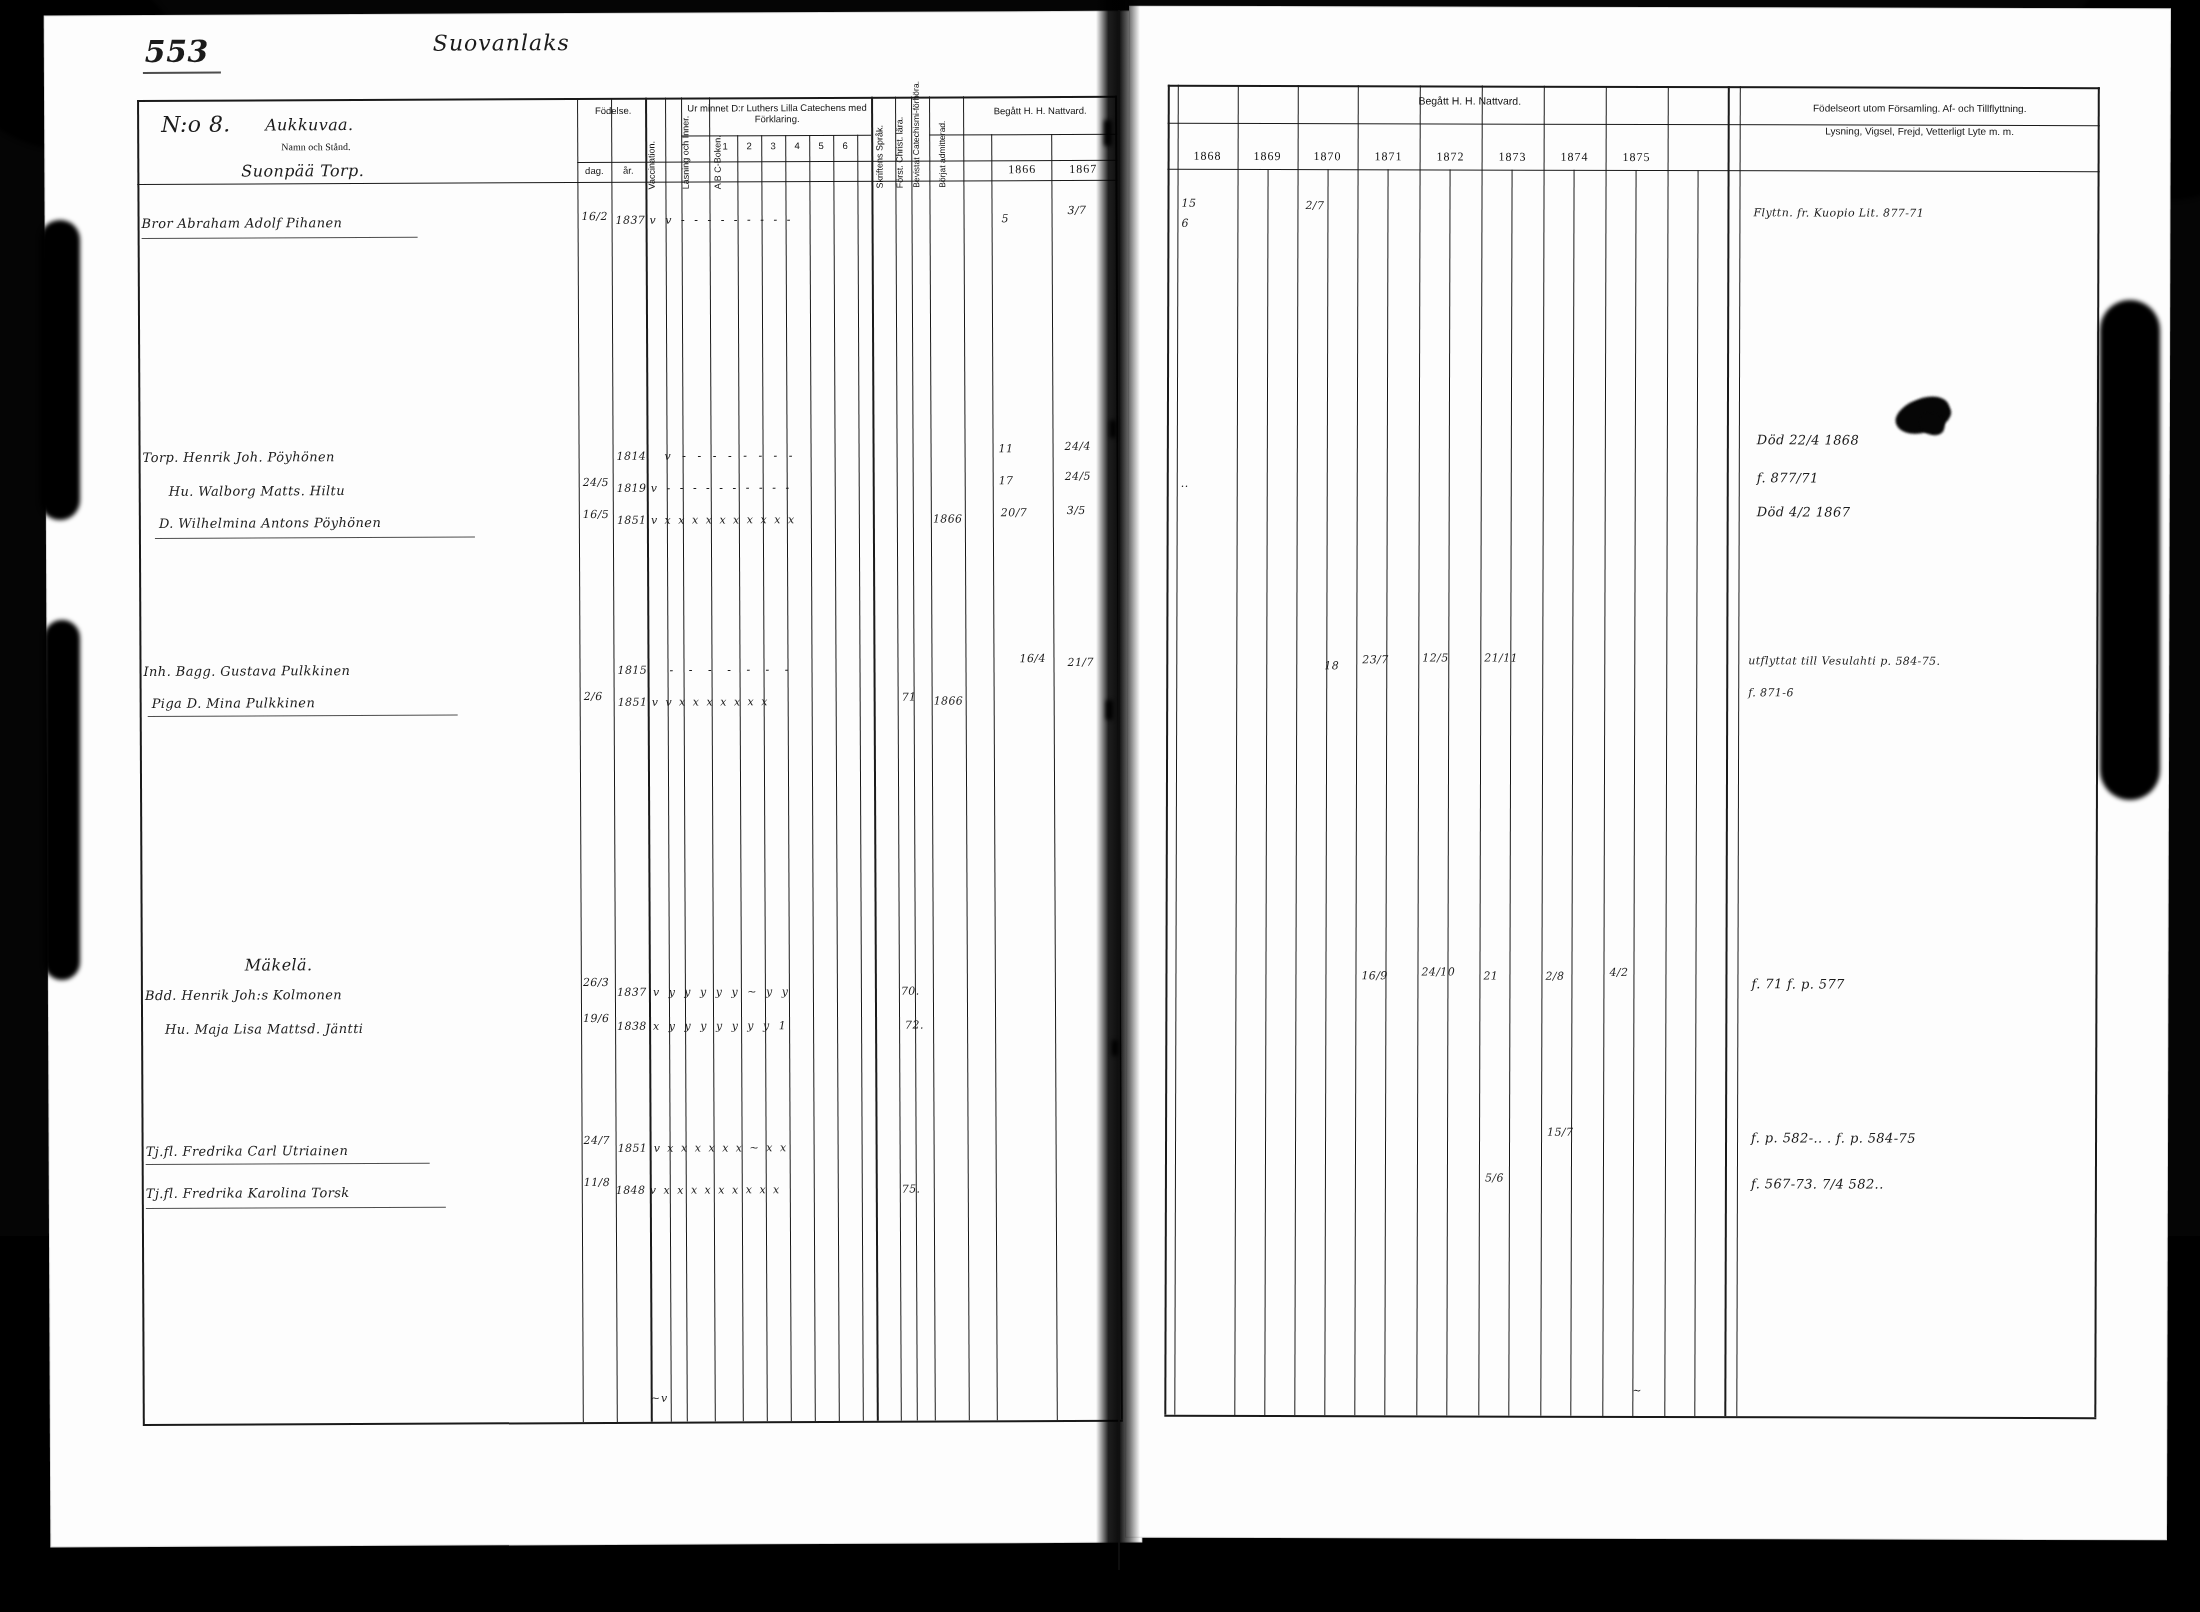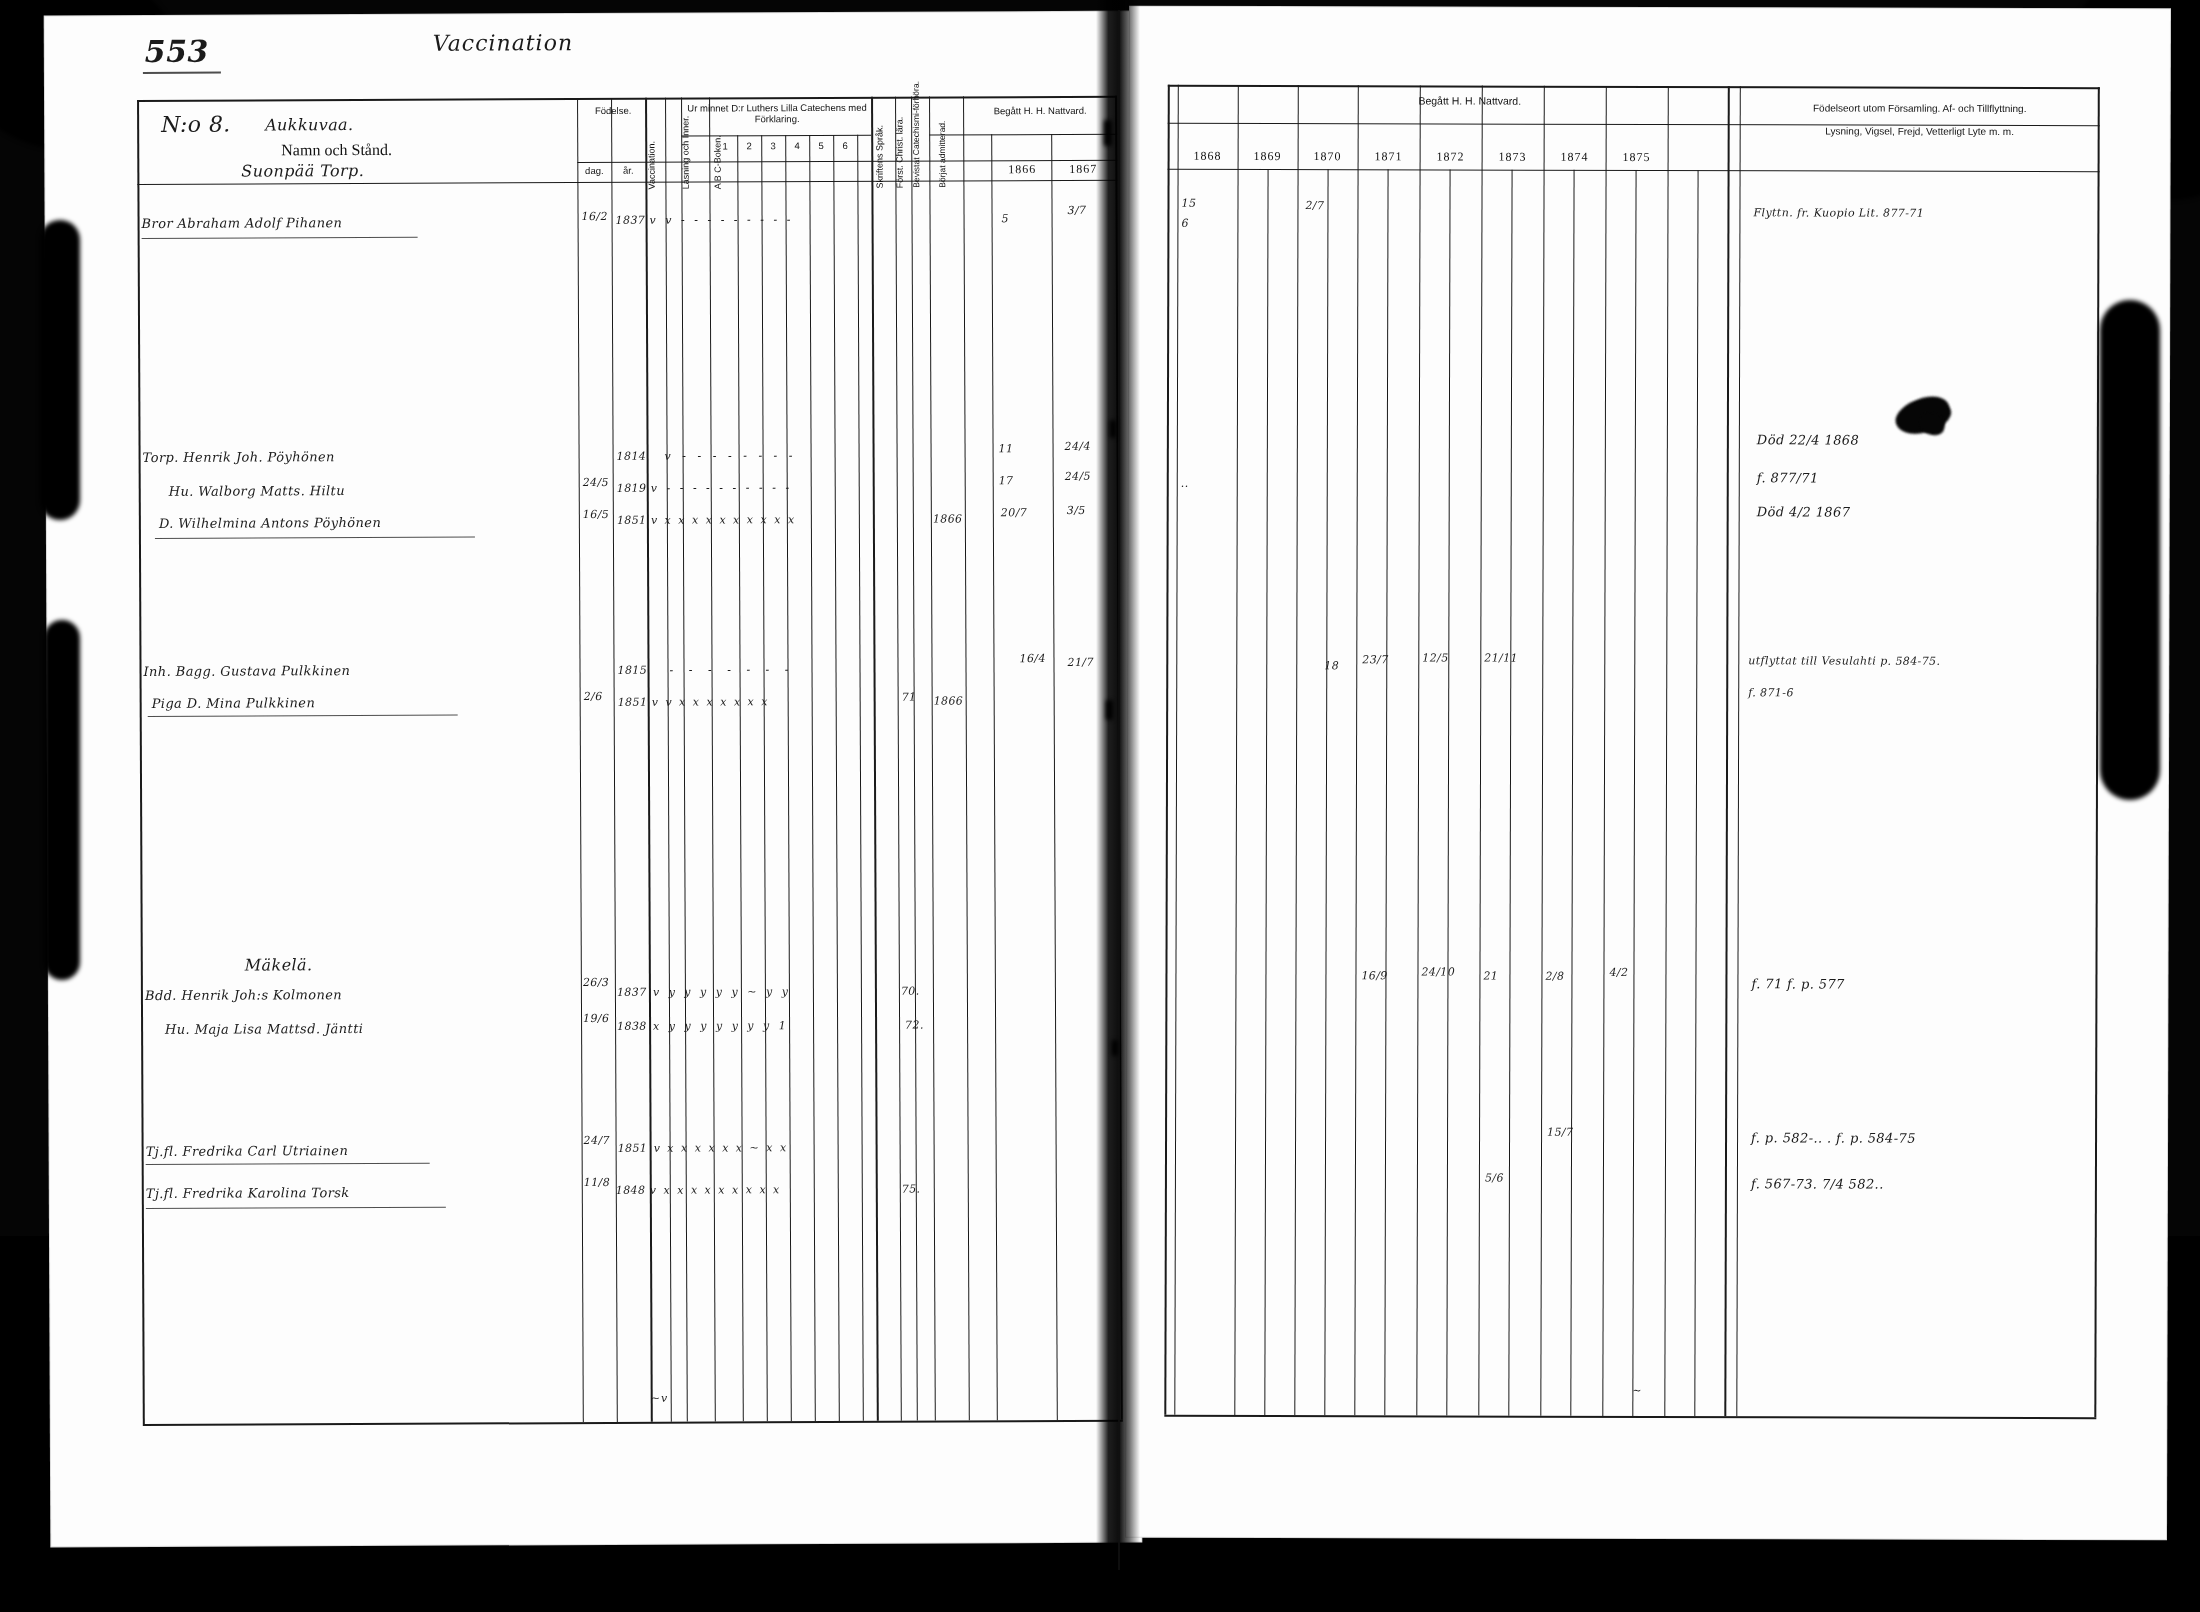--- a/index.html
+++ b/index.html
@@ -130,21 +130,21 @@
   <div class="blotch" style="left:-40px;top:-30px;width:220px;height:180px;"></div>
   <div class="blotch" style="left:30px;top:1380px;width:420px;height:260px;"></div>
   <div class="blotch" style="left:1800px;top:1300px;width:460px;height:320px;"></div>
   <div class="blotch" style="left:2060px;top:-40px;width:220px;height:240px;"></div>
 
   <div class="paper" id="paper-left">
 
     <div class="hand xl" style="position:absolute;left:100px;top:18px;font-weight:700;">553</div>
     <div class="underline-hand" style="left:98px;top:56px;width:78px;height:2px;"></div>
 
-    <div class="hand lg" style="position:absolute;left:388px;top:16px;letter-spacing:1px;">Vaccination</div>
+    <div class="hand lg" style="position:absolute;left:388px;top:16px;letter-spacing:1px;">Suovanlaks</div>
 
     <div class="hr thick" style="left:92px;top:84px;width:980px;"></div>
     <div class="hr" style="left:92px;top:168px;width:980px;"></div>
     <div class="hr thick" style="left:92px;top:1408px;width:980px;"></div>
 
     <div class="hr" style="left:532px;top:148px;width:540px;"></div>
     <div class="hr" style="left:636px;top:122px;width:190px;"></div>
     <div class="hr" style="left:884px;top:122px;width:188px;"></div>
 
     <div class="vr thick" style="left:92px;top:84px;height:1324px;"></div>
@@ -190,21 +190,21 @@
     <div class="colhead rot" style="left:860px;top:166px;">Först. Christ. lära.</div>
     <div class="colhead rot" style="left:876px;top:166px;font-size:8.5px;">Bevistat Catechismi-förhöra.</div>
     <div class="colhead rot" style="left:902px;top:166px;font-size:8.5px;">Börjat admitterad.</div>
 
     <div class="colhead" style="left:920px;top:94px;width:150px;">Begått H. H. Nattvard.</div>
     <div class="yearhead" style="left:948px;top:150px;width:58px;">1866</div>
     <div class="yearhead" style="left:1008px;top:150px;width:60px;">1867</div>
 
     <div class="hand lg" style="position:absolute;left:116px;top:96px;">N:o 8.</div>
     <div class="hand md" style="position:absolute;left:220px;top:100px;">Aukkuvaa.</div>
-    <div class="printed" style="position:absolute;left:236px;top:126px;font-size:16px;">Namn och Stånd.</div>
+    <div class="printed" style="position:absolute;left:236px;top:126px;font-size:10px;">Namn och Stånd.</div>
     <div class="hand md" style="position:absolute;left:196px;top:146px;">Suonpää Torp.</div>
 
     <div class="hand sm" style="position:absolute;left:96px;top:200px;">Bror Abraham Adolf Pihanen</div>
     <div class="underline-hand" style="left:96px;top:222px;width:276px;"></div>
     <div class="hand xs" style="position:absolute;left:536px;top:196px;text-align:center;">16/2</div>
     <div class="hand xs" style="position:absolute;left:570px;top:200px;">1837</div>
     <div class="hand xs" style="position:absolute;left:604px;top:200px;letter-spacing:3px;">v  v  -  -  -  -  -  -  -  -  -</div>
     <div class="hand xs" style="position:absolute;left:956px;top:200px;">5</div>
     <div class="hand xs" style="position:absolute;left:1022px;top:192px;">3/7</div>
 

